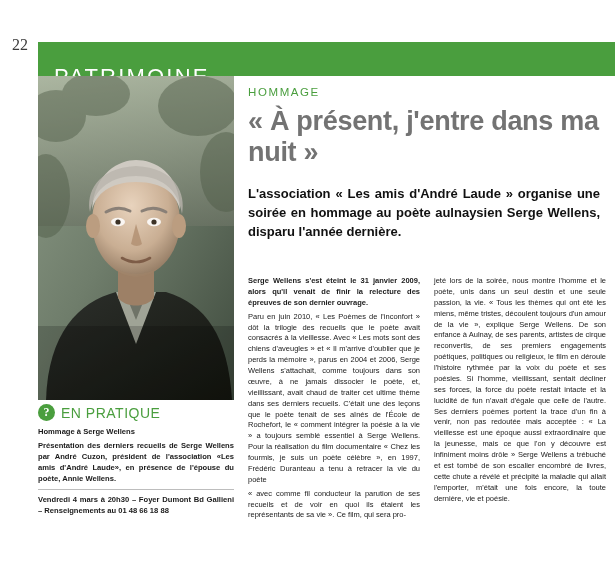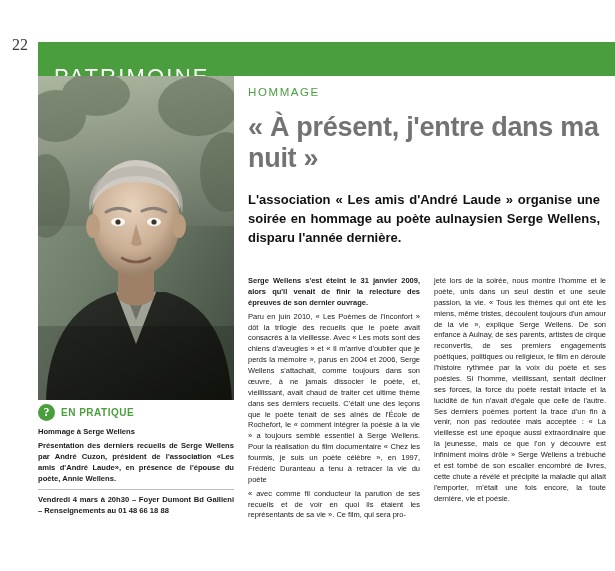--- a/index.html
+++ b/index.html
@@ -73,22 +73,22 @@
     font-size: 12px;
     font-weight: bold;
     display: flex;
     align-items: center;
     justify-content: center;
     font-family: "Liberation Serif", serif;
     flex: 0 0 auto;
   }
   .practical-title {
     color: #4a9e3e;
-    font-size: 10px;
-    font-weight: bold;
+    font-size: 14px;
+    font-weight: normal;
     letter-spacing: 0.5px;
   }
   .practical-body {
     font-size: 7.6px;
     line-height: 1.42;
     color: #1a1a1a;
     font-weight: bold;
     text-align: justify;
   }
   .practical-body p { margin: 0 0 3.5px 0; }
@@ -101,21 +101,21 @@
   
   .article {
     position: absolute;
     left: 248px; top: 86px;
     width: 355px;
   }
   .kicker {
     color: #4a9e3e;
     font-size: 11.5px;
     letter-spacing: 1.6px;
-    margin-bottom: 14px;
+    margin-bottom: 8px;
   }
   .headline {
     font-size: 27px;
     line-height: 1.16;
     color: #737373;
     font-weight: bold;
     margin: 0 0 16px 0;
     letter-spacing: -0.3px;
   }
   .standfirst {

